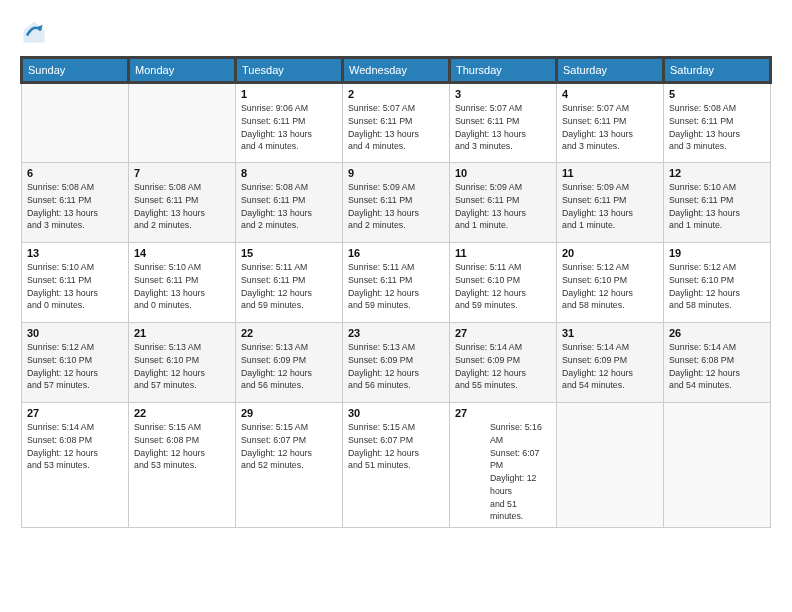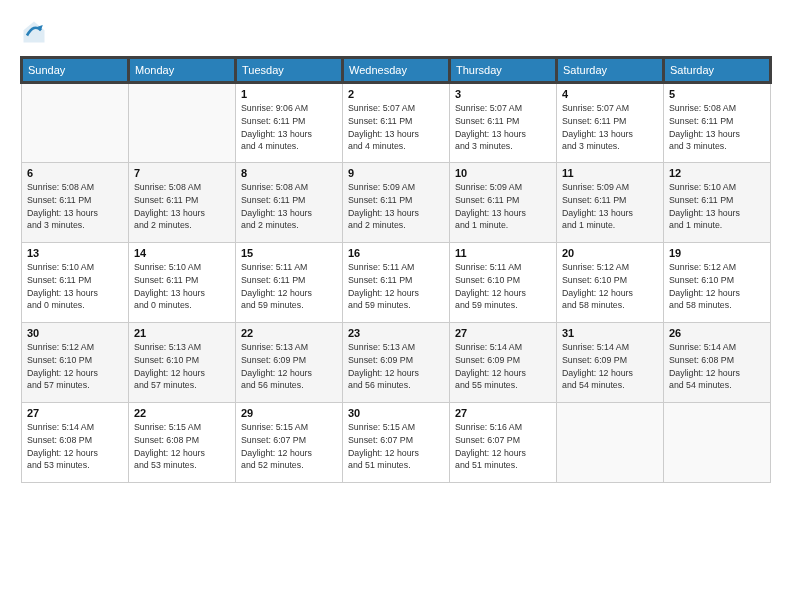--- a/index.html
+++ b/index.html
@@ -343,21 +343,21 @@
           </td>
           <td>
             <span class="day-num">30</span>
             <div class="day-detail" style="white-space: pre-line;">Sunrise: 5:15 AM
 Sunset: 6:07 PM
 Daylight: 12 hours
 and 51 minutes.</div>
           </td>
           <td>
             <span class="day-num">27</span>
-            <div class="day-detail" style="white-space: pre-line;">Sunrise: 5:16 AM
+            <div class="day-detail" style="white-space: pre-line; margin-left: 35px;">Sunrise: 5:16 AM
 Sunset: 6:07 PM
 Daylight: 12 hours
 and 51 minutes.</div>
           </td>
           <td class="empty-cell"></td>
           <td class="empty-cell"></td>
         </tr>
       </tbody>
   </table>
 </div>

